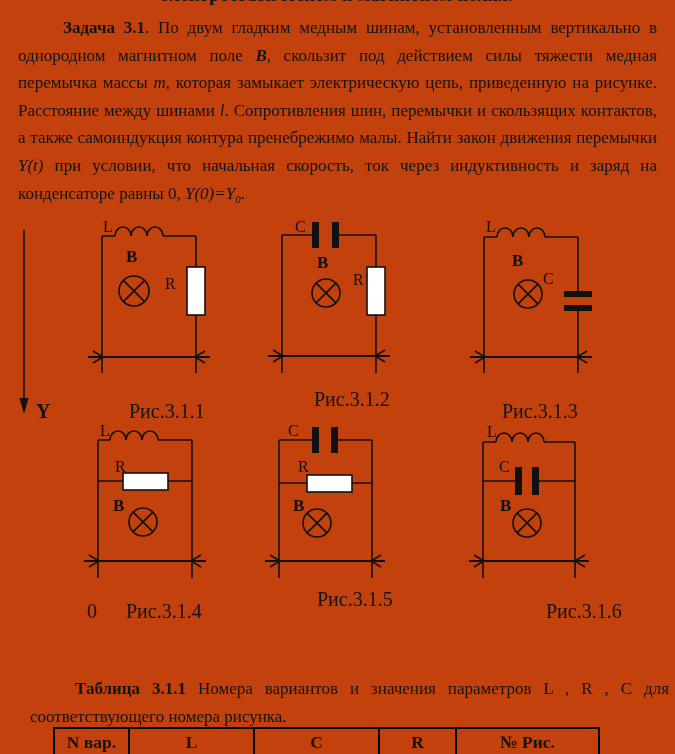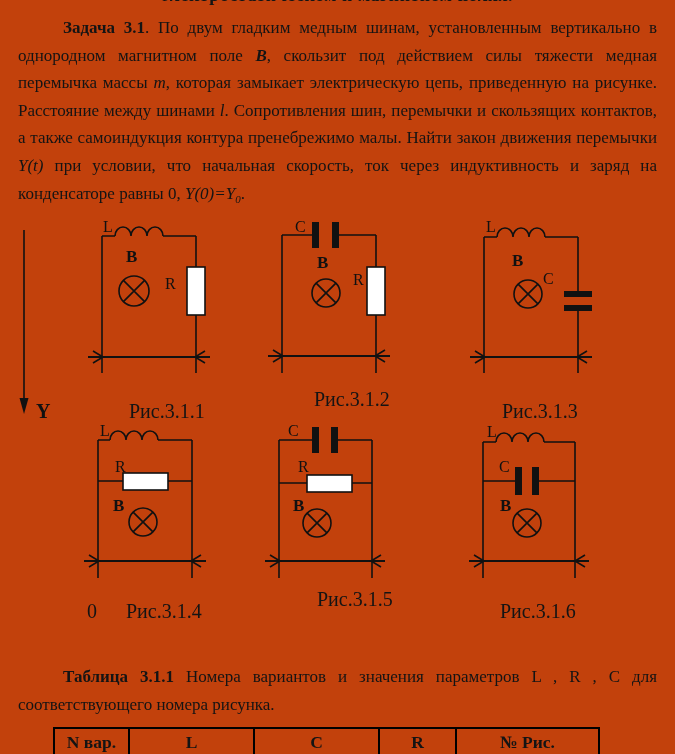--- a/index.html
+++ b/index.html
@@ -20,21 +20,21 @@
   svg{position:absolute;overflow:visible;}
   svg text{font-family:"Liberation Serif","DejaVu Serif",serif;font-size:16px;fill:#111;}
   svg text.bold{font-weight:bold;font-size:17px;}
   .wire{stroke:#111;stroke-width:1.6;fill:none;}
   .bar{stroke:#111;stroke-width:2;fill:none;}
   .plate{fill:#111;stroke:none;}
   .resistor{fill:#fff;stroke:#111;stroke-width:1.6;}
 
   .cap{position:absolute;font-size:20px;white-space:nowrap;}
 
-  .tcaption{position:absolute;top:663px;left:18px;width:639px;margin:0;
+  .tcaption{position:absolute;top:663px;left:18px;width:639px;margin:12px;
     font-size:17px;line-height:27.6px;text-align:justify;text-indent:45px;}
 
   table.params{position:absolute;top:727px;left:53px;width:545px;
     border-collapse:collapse;table-layout:fixed;}
   table.params,table.params th{border:2px solid #000;}
   table.params th{font-size:17.5px;font-weight:bold;text-align:center;
     vertical-align:top;padding:3px 0 0 0;height:34px;
     font-family:"Liberation Serif","DejaVu Serif",serif;}
 </style>
 </head>
@@ -168,21 +168,21 @@
     <path class="bar" d="M3,139 H123"></path>
     <path class="wire" d="M8,133 L18,139 L8,145 M119,133 L109,139 L119,145"></path>
   </svg>
 
   <div class="cap" style="left:129px;top:400px">Рис.3.1.1</div>
   <div class="cap" style="left:314px;top:388px">Рис.3.1.2</div>
   <div class="cap" style="left:502px;top:400px">Рис.3.1.3</div>
   <div class="cap" style="left:87px;top:600px">0</div>
   <div class="cap" style="left:126px;top:600px">Рис.3.1.4</div>
   <div class="cap" style="left:317px;top:588px">Рис.3.1.5</div>
-  <div class="cap" style="left:500px;top:600px">Рис.3.1.6</div>
+  <div class="cap" style="left:546px;top:600px">Рис.3.1.6</div>
 
   <p class="tcaption"><span class="b">Таблица 3.1.1</span><span> Номера  вариантов  и значения параметров L , R , C  для соответствующего номера  рисунка.</span></p>
 
   <table class="params">
     <colgroup>
       <col style="width:75px">
         <col style="width:125px">
         <col style="width:125px">
       <col style="width:77px">
         <col style="width:143px">

